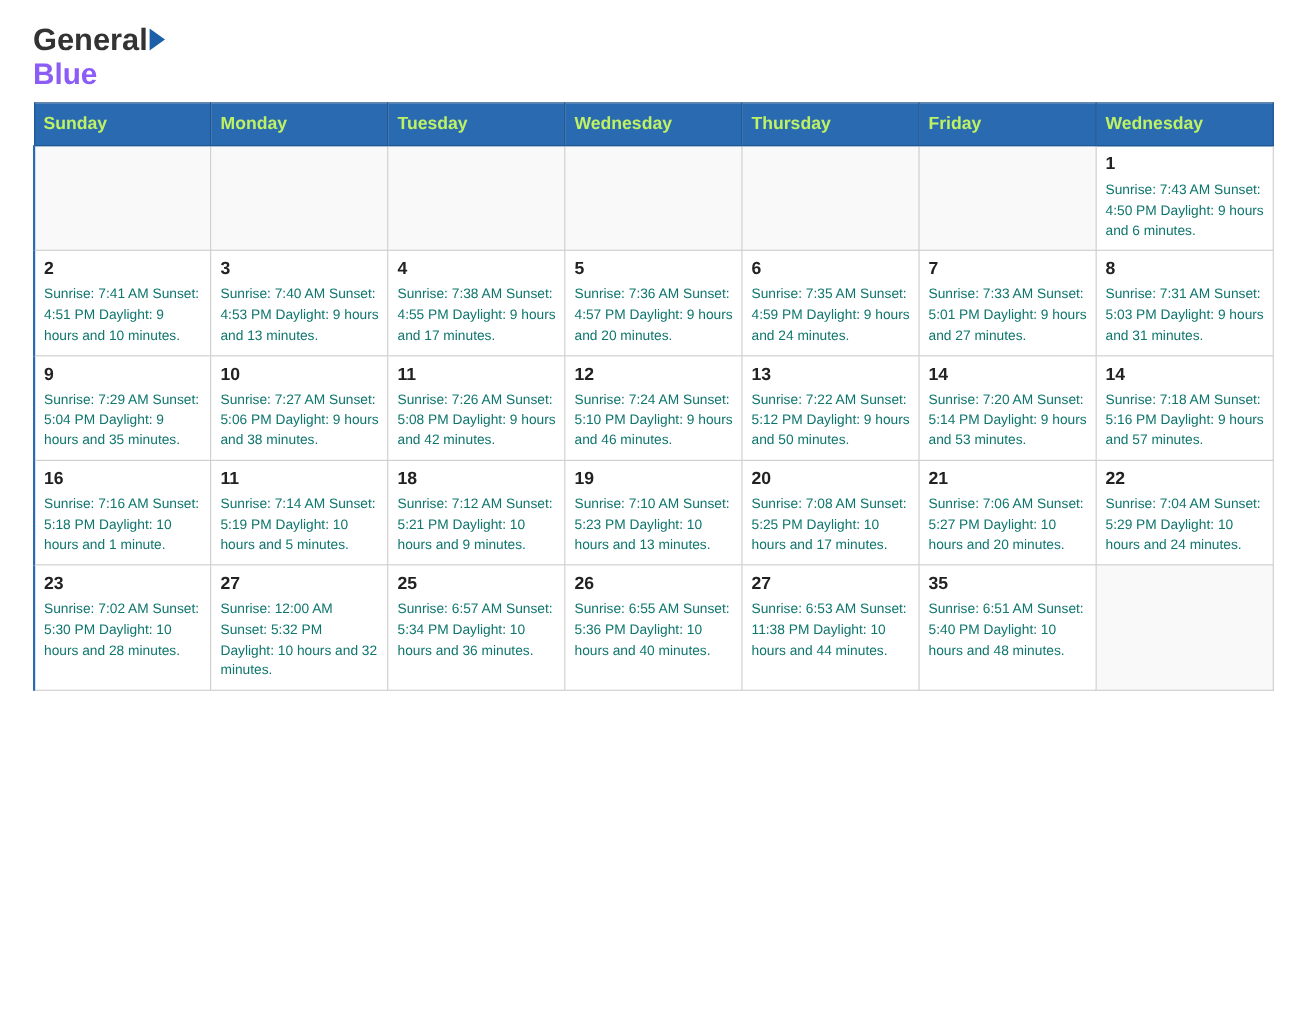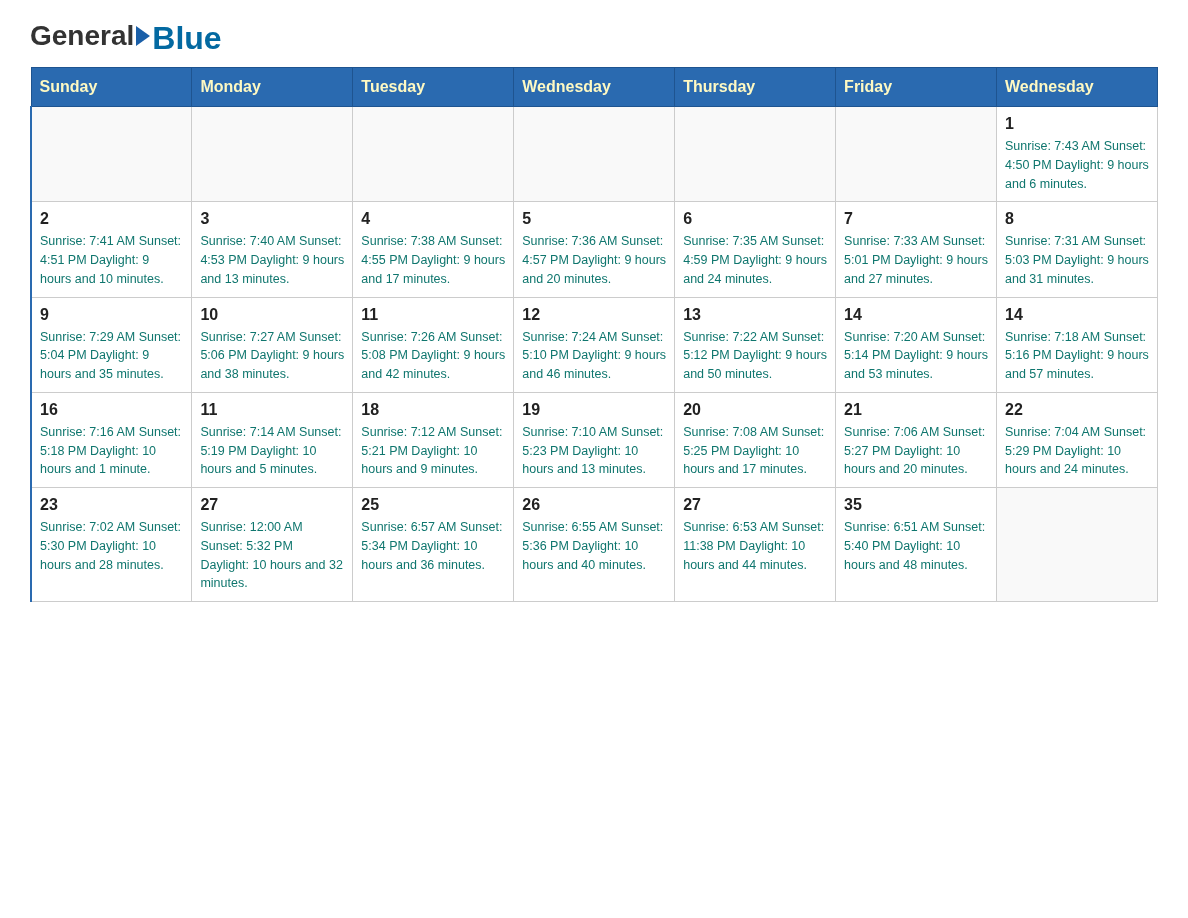--- a/index.html
+++ b/index.html
@@ -11,52 +11,52 @@
       min-height: 918px;
     }
     .header-area {
       display: flex;
       justify-content: space-between;
       align-items: flex-start;
       margin-bottom: 10px;
     }
     .logo {
       display: flex;
-      flex-direction: row;
+      flex-direction: column;
       align-items: flex-start;
     }
     .logo-text {
       display: flex;
       align-items: center;
       font-size: 28px;
       font-weight: bold;
       color: #333;
     }
     .logo-general { color: #333; }
     .logo-arrow {
       width: 0;
       height: 0;
       border-left: 14px solid #1a5fa8;
       border-top: 10px solid transparent;
       border-bottom: 10px solid transparent;
       display: inline-block;
       margin: 0 2px;
     }
-    .logo-blue { color: #0369a1; font-size: 32px; font-weight: bold; }
+    .logo-blue { color: #8b5cf6; font-size: 27px; font-weight: bold; }
     .title-area { text-align: right; }
     .month-title { font-size: 52px; font-weight: bold; color: #222; }
     .location { font-size: 20px; color: #555; margin-top: 4px; }
     .calendar {
       width: 100%;
       border-collapse: collapse;
       margin-top: 10px;
     }
     .calendar thead th {
       background-color: #2a6ab0;
-      color: #fef9c3;
+      color: #bef264;
       font-size: 16px;
       font-weight: bold;
       padding: 10px 8px;
       text-align: left;
       border: 1px solid #1e5490;
     }
     .calendar tbody td {
       vertical-align: top;
       padding: 8px;
       border: 1px solid #ccc;

